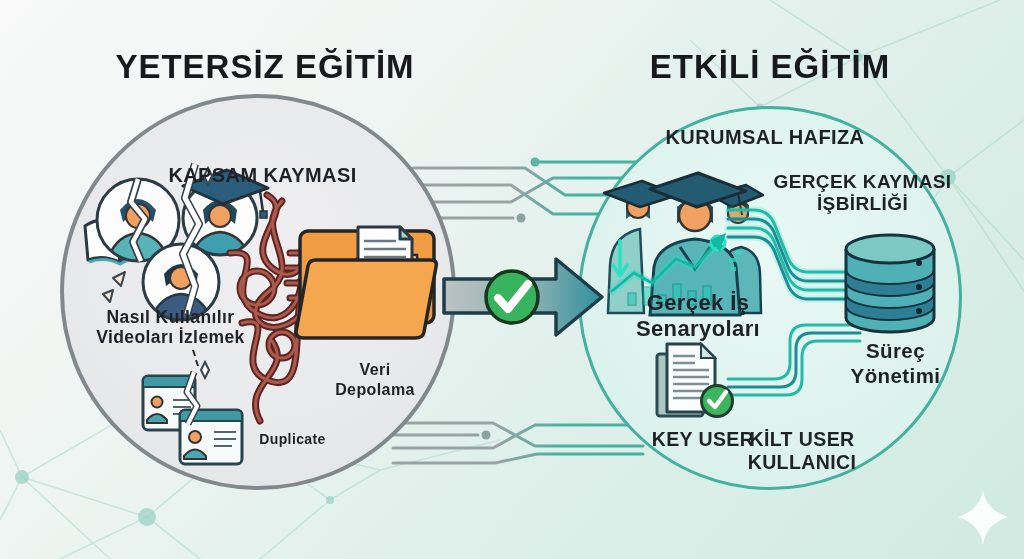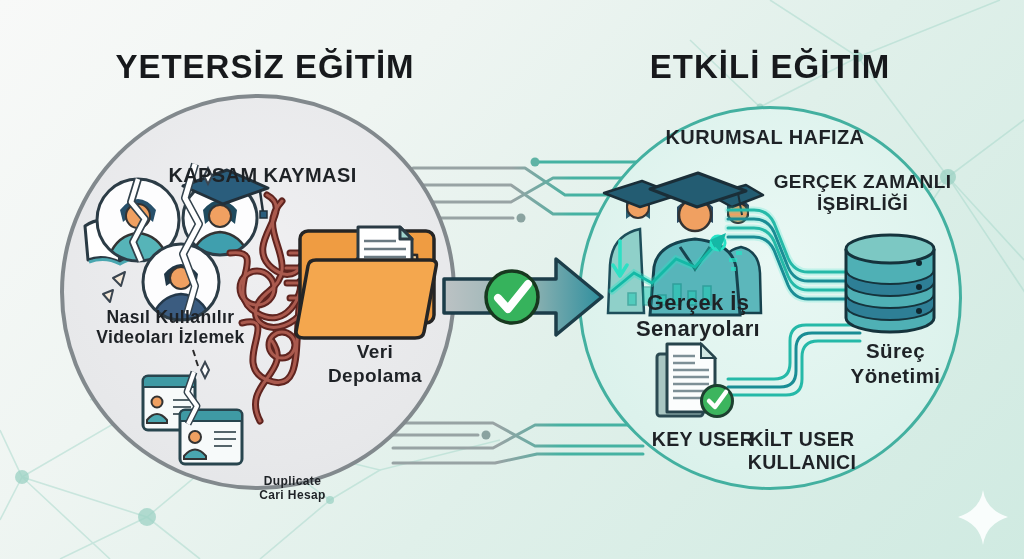--- a/index.html
+++ b/index.html
@@ -303,32 +303,31 @@
   </svg>
 
   <div class="lbl title" style="left:85px;top:48px;width:360px;">YETERSİZ EĞİTİM</div>
   <div class="lbl title" style="left:590px;top:48px;width:360px;">ETKİLİ EĞİTİM</div>
 
   <div class="lbl" style="left:145px;top:126px;width:235px;font-size:20px;margin-top:38px;">KAPSAM KAYMASI</div>
   <div class="lbl" style="left:68px;top:307px;width:205px;font-size:17.5px;">
     <span>Nasıl Kullanılır</span>
     <span>Videoları İzlemek</span>
   </div>
-  <div class="lbl" style="left:300px;top:340px;width:150px;font-size:19px;line-height:1.25;">
+  <div class="lbl" style="left:300px;top:360px;width:150px;font-size:16px;line-height:1.25;">
     <span>Veri</span>
     <span>Depolama</span>
   </div>
-  <div class="lbl" style="left:230px;top:431px;width:125px;font-size:12px;margin-top:44px;">
+  <div class="lbl" style="left:230px;top:431px;width:125px;font-size:14px;">
     <span>Duplicate</span>
-    <span>Cari Hesap</span>
   </div>
 
   <div class="lbl" style="left:645px;top:126px;width:240px;font-size:20px;">KURUMSAL HAFIZA</div>
   <div class="lbl" style="left:765px;top:171px;width:195px;font-size:19px;">
-    <span>GERÇEK ZAMANLI</span>
+    <span>GERÇEK KAYMASI</span>
     <span>İŞBİRLİĞİ</span>
   </div>
   <div class="lbl" style="left:628px;top:290px;width:140px;font-size:22px;line-height:1.2;">
     <span>Gerçek İş</span>
     <span>Senaryoları</span>
   </div>
   <div class="lbl" style="left:833px;top:339px;width:125px;font-size:20.5px;line-height:1.2;">
     <span>Süreç</span>
     <span>Yönetimi</span>
   </div>

